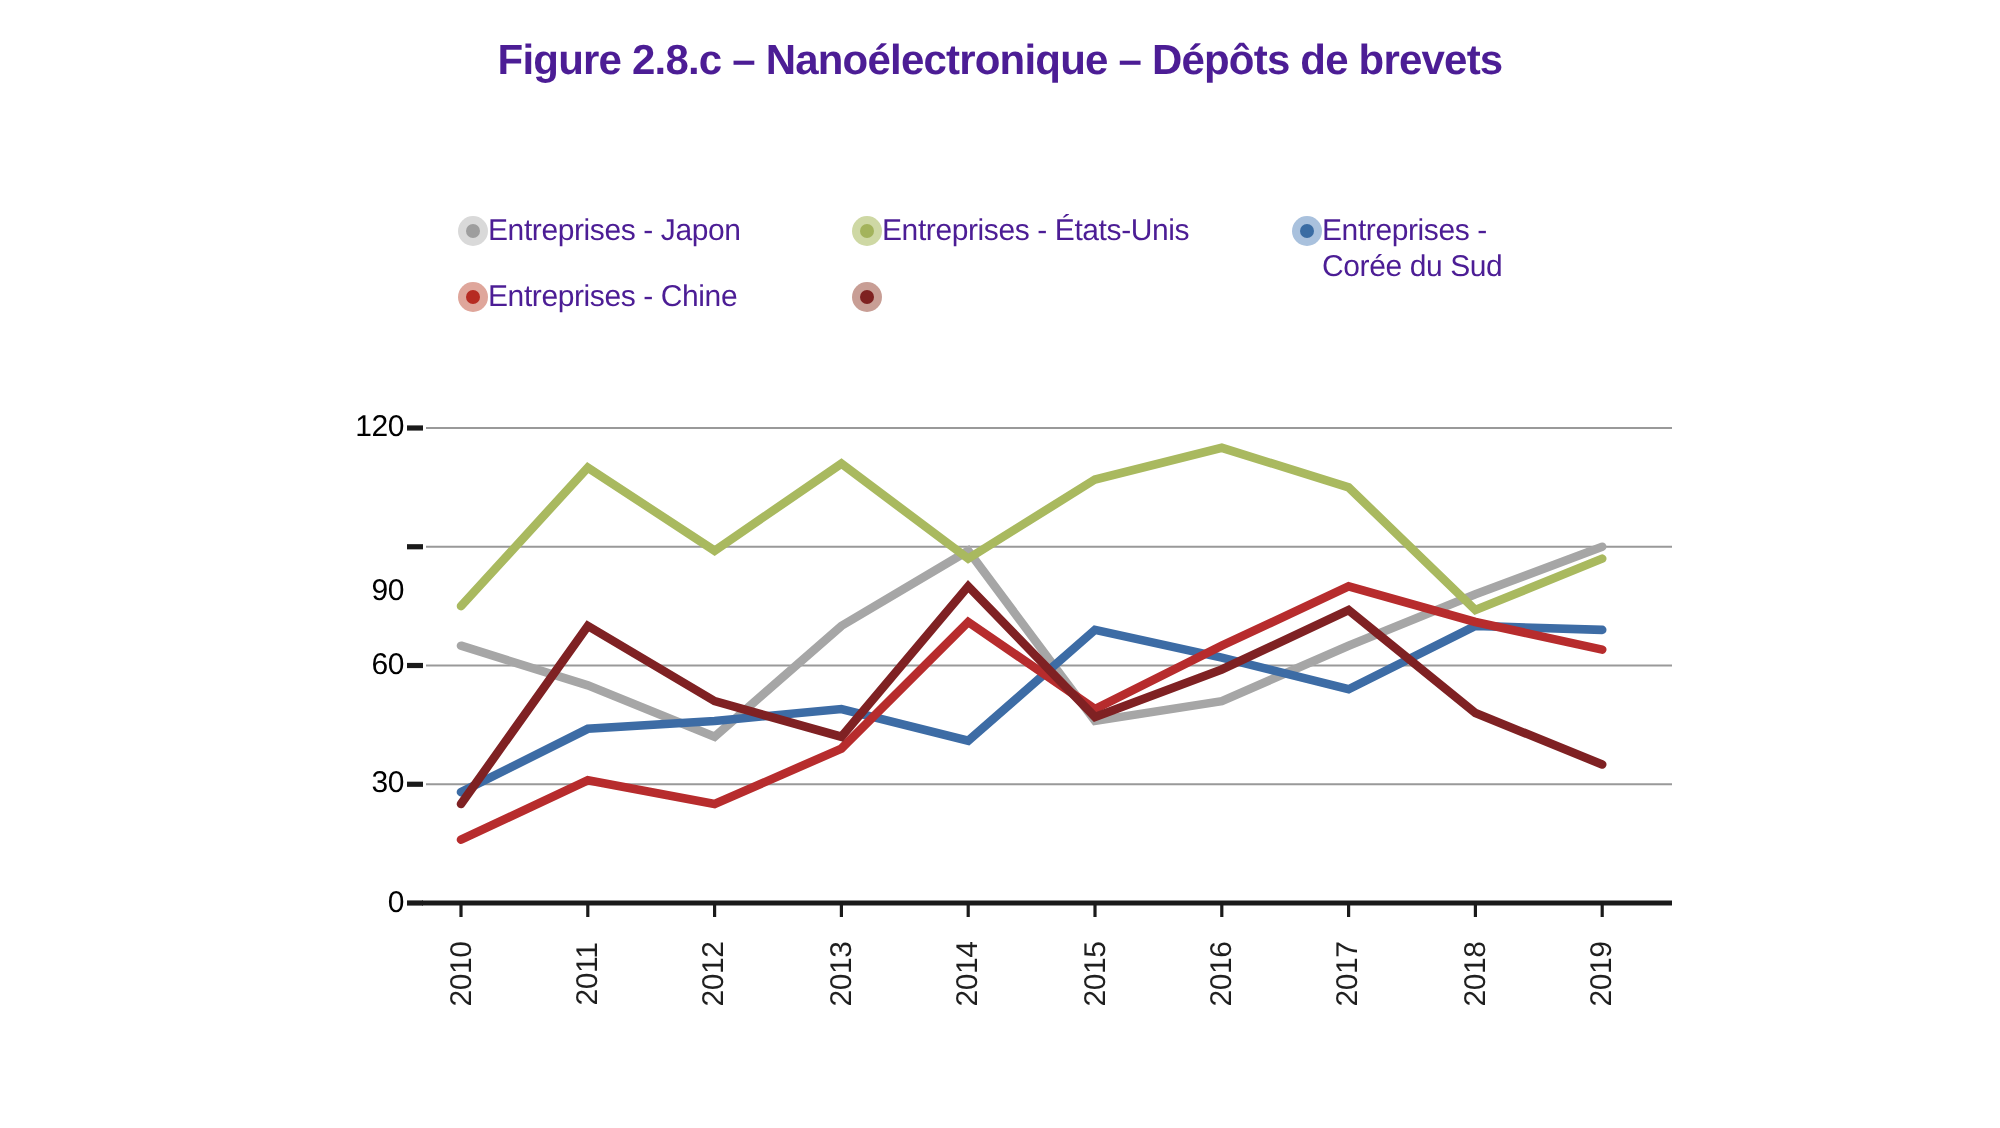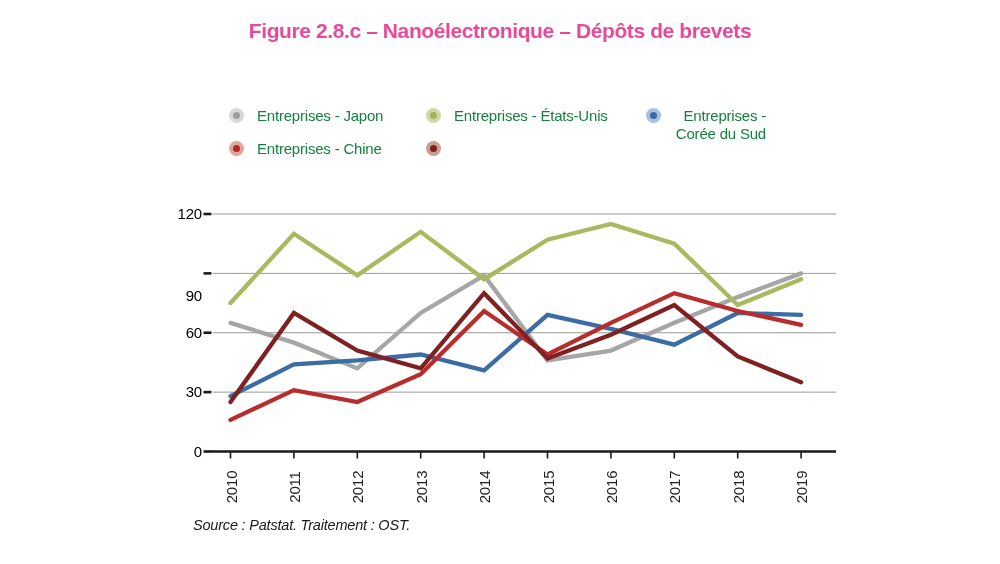--- a/index.html
+++ b/index.html
@@ -4,32 +4,32 @@
 <style>
   html,body { margin:0; padding:0; background:#ffffff; }
   .page {
     position:relative; width:1000px; height:564px; background:#ffffff;
     font-family:"Liberation Sans","DejaVu Sans",sans-serif; overflow:hidden;
     color:#1d1d1d;
   }
   .title {
     position:absolute; left:0; top:16px; width:1000px;
     text-align:center; font-size:21px; font-weight:700; letter-spacing:-0.4px;
-    line-height:29px; color:#ec4899;
+    line-height:29px; color:#4c1d95;
   }
   .legend { position:absolute; left:0; top:0; }
   .lg-item { position:absolute; display:flex; align-items:flex-start; }
   .lg-marker {
     flex:0 0 auto; width:15px; height:15px; border-radius:50%;
     display:flex; align-items:center; justify-content:center; margin-top:1px;
   }
   .lg-inner { width:7px; height:7px; border-radius:50%; }
   .lg-label {
-    margin-left:13px; font-size:15px; letter-spacing:-0.2px; line-height:18px;
-    color:#15803d; white-space:nowrap;text-align:right;
+    margin-left:0; font-size:15px; letter-spacing:-0.2px; line-height:18px;
+    color:#4c1d95; white-space:nowrap;
   }
   .lg-label.wrap { white-space:normal; width:92px; }
   .pos-0 { left:229px; top:107px; }
   .pos-1 { left:426px; top:107px; }
   .pos-2 { left:646px; top:107px; }
   .pos-3 { left:229px; top:140px; }
   .pos-4 { left:426px; top:140px; }
   #chart-svg { position:absolute; left:0; top:0; }
   .ylabel {
     position:absolute; width:44px; text-align:right; font-size:15px;
@@ -126,15 +126,14 @@
       <div class="xlabel" style="left: 357.3px; top: 487px;">2012</div>
       <div class="xlabel" style="left: 420.7px; top: 487px;">2013</div>
       <div class="xlabel" style="left: 484.1px; top: 487px;">2014</div>
       <div class="xlabel" style="left: 547.5px; top: 487px;">2015</div>
       <div class="xlabel" style="left: 610.9px; top: 487px;">2016</div>
       <div class="xlabel" style="left: 674.3px; top: 487px;">2017</div>
       <div class="xlabel" style="left: 737.7px; top: 487px;">2018</div>
       <div class="xlabel" style="left: 801.1px; top: 487px;">2019</div>
     </div>
 
-  <div class="source">Source : Patstat. Traitement : OST.</div>
 
 </div>
 
 </body></html>

